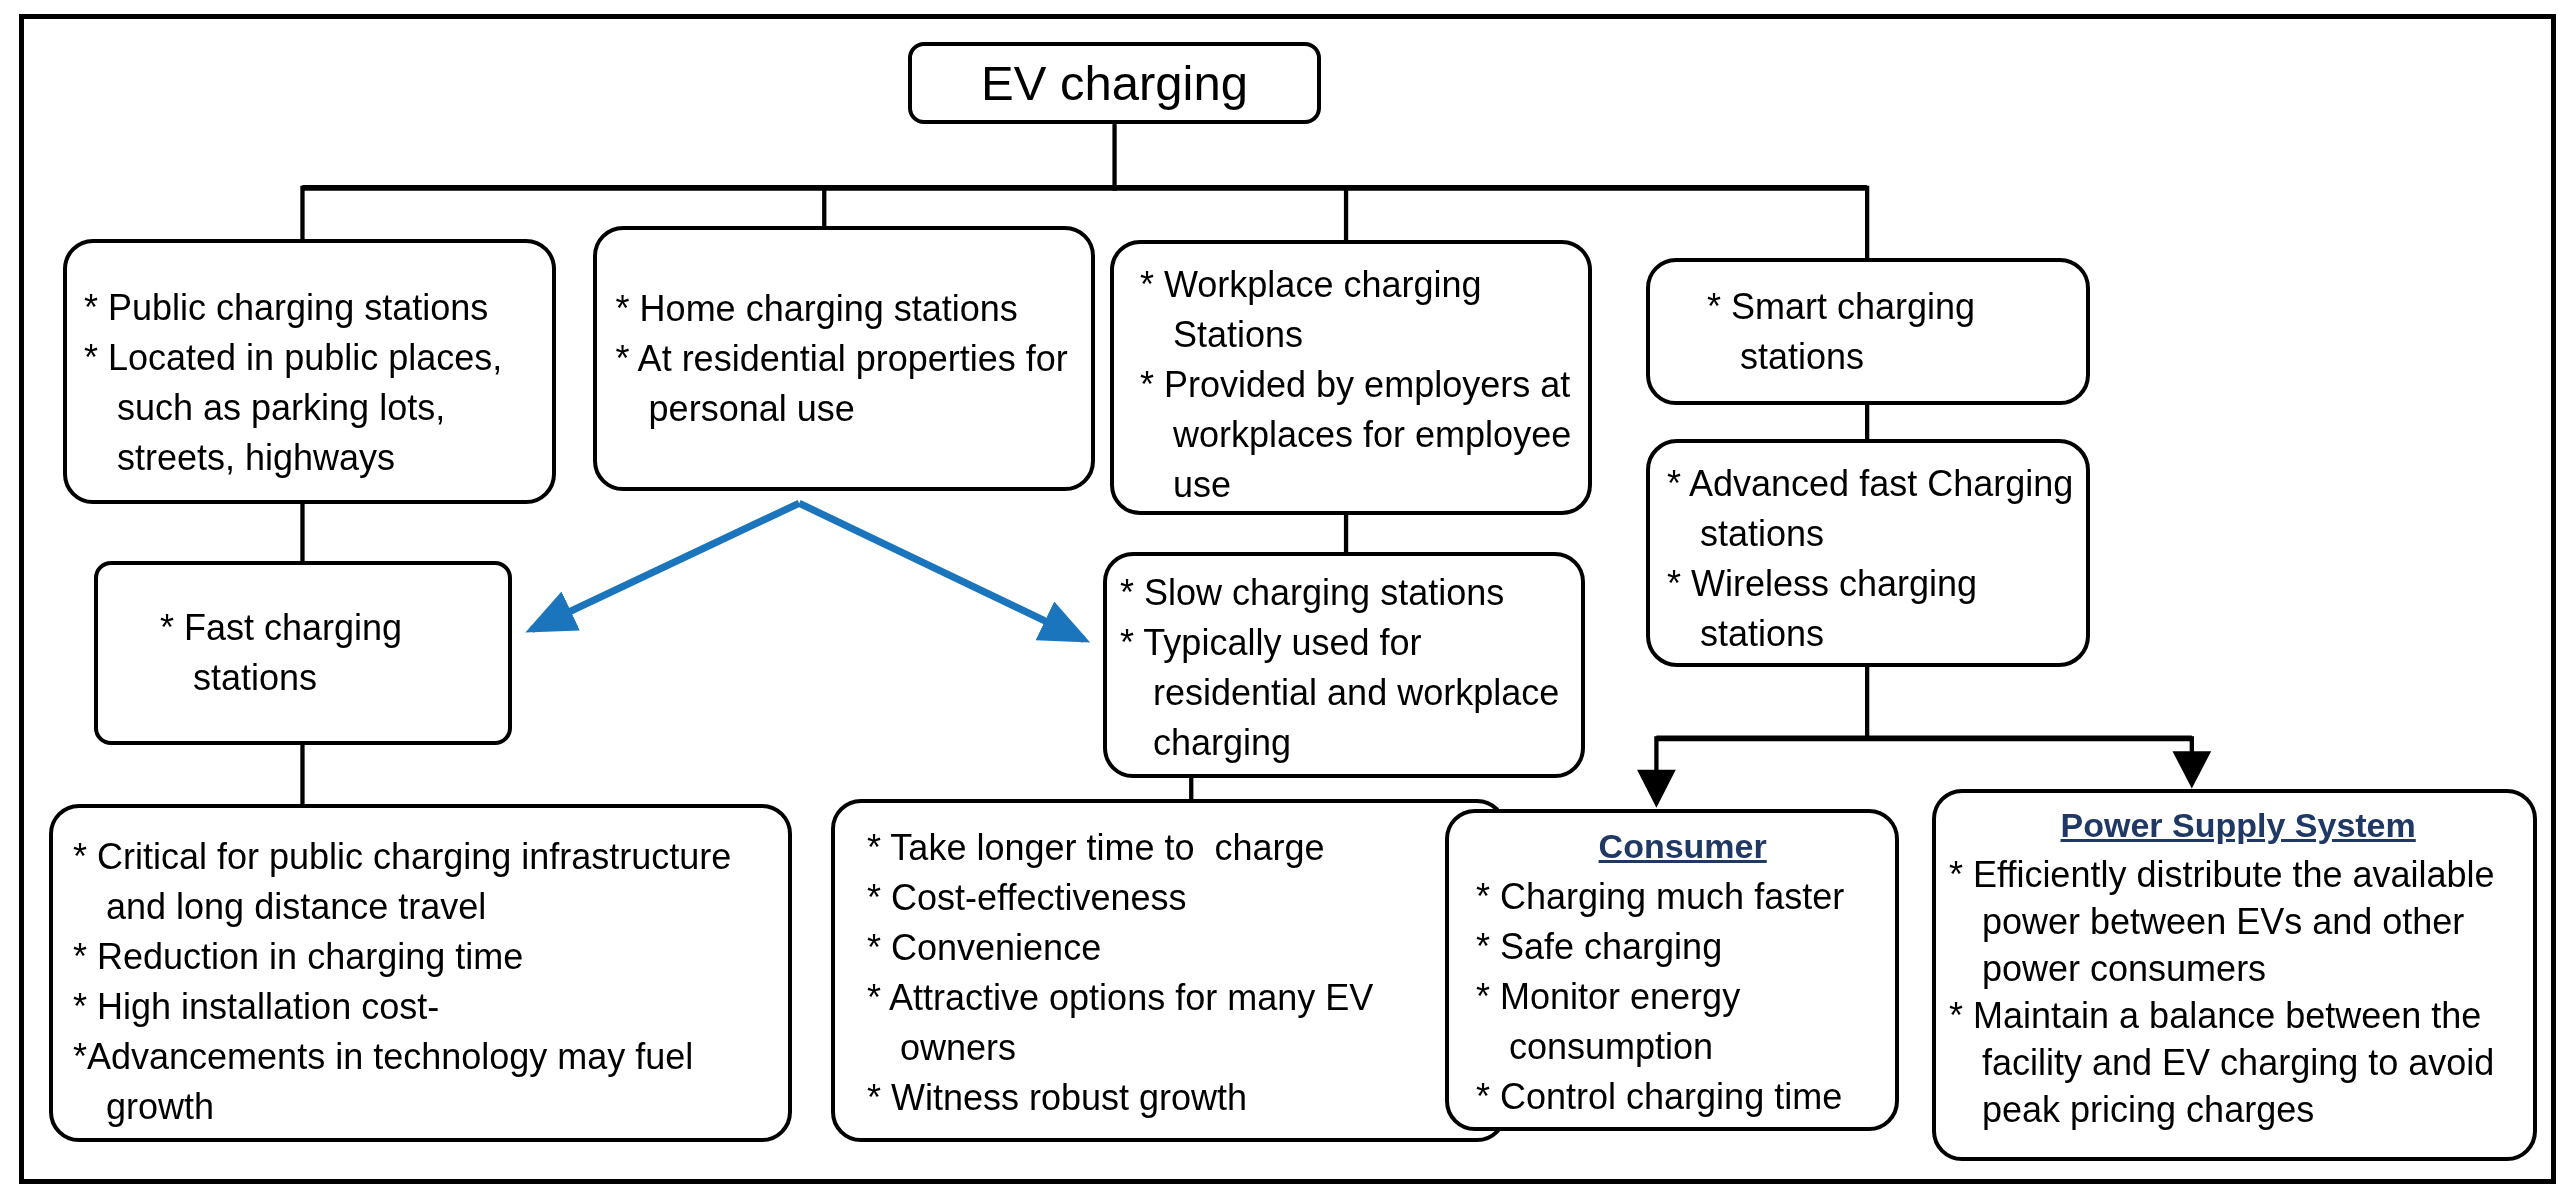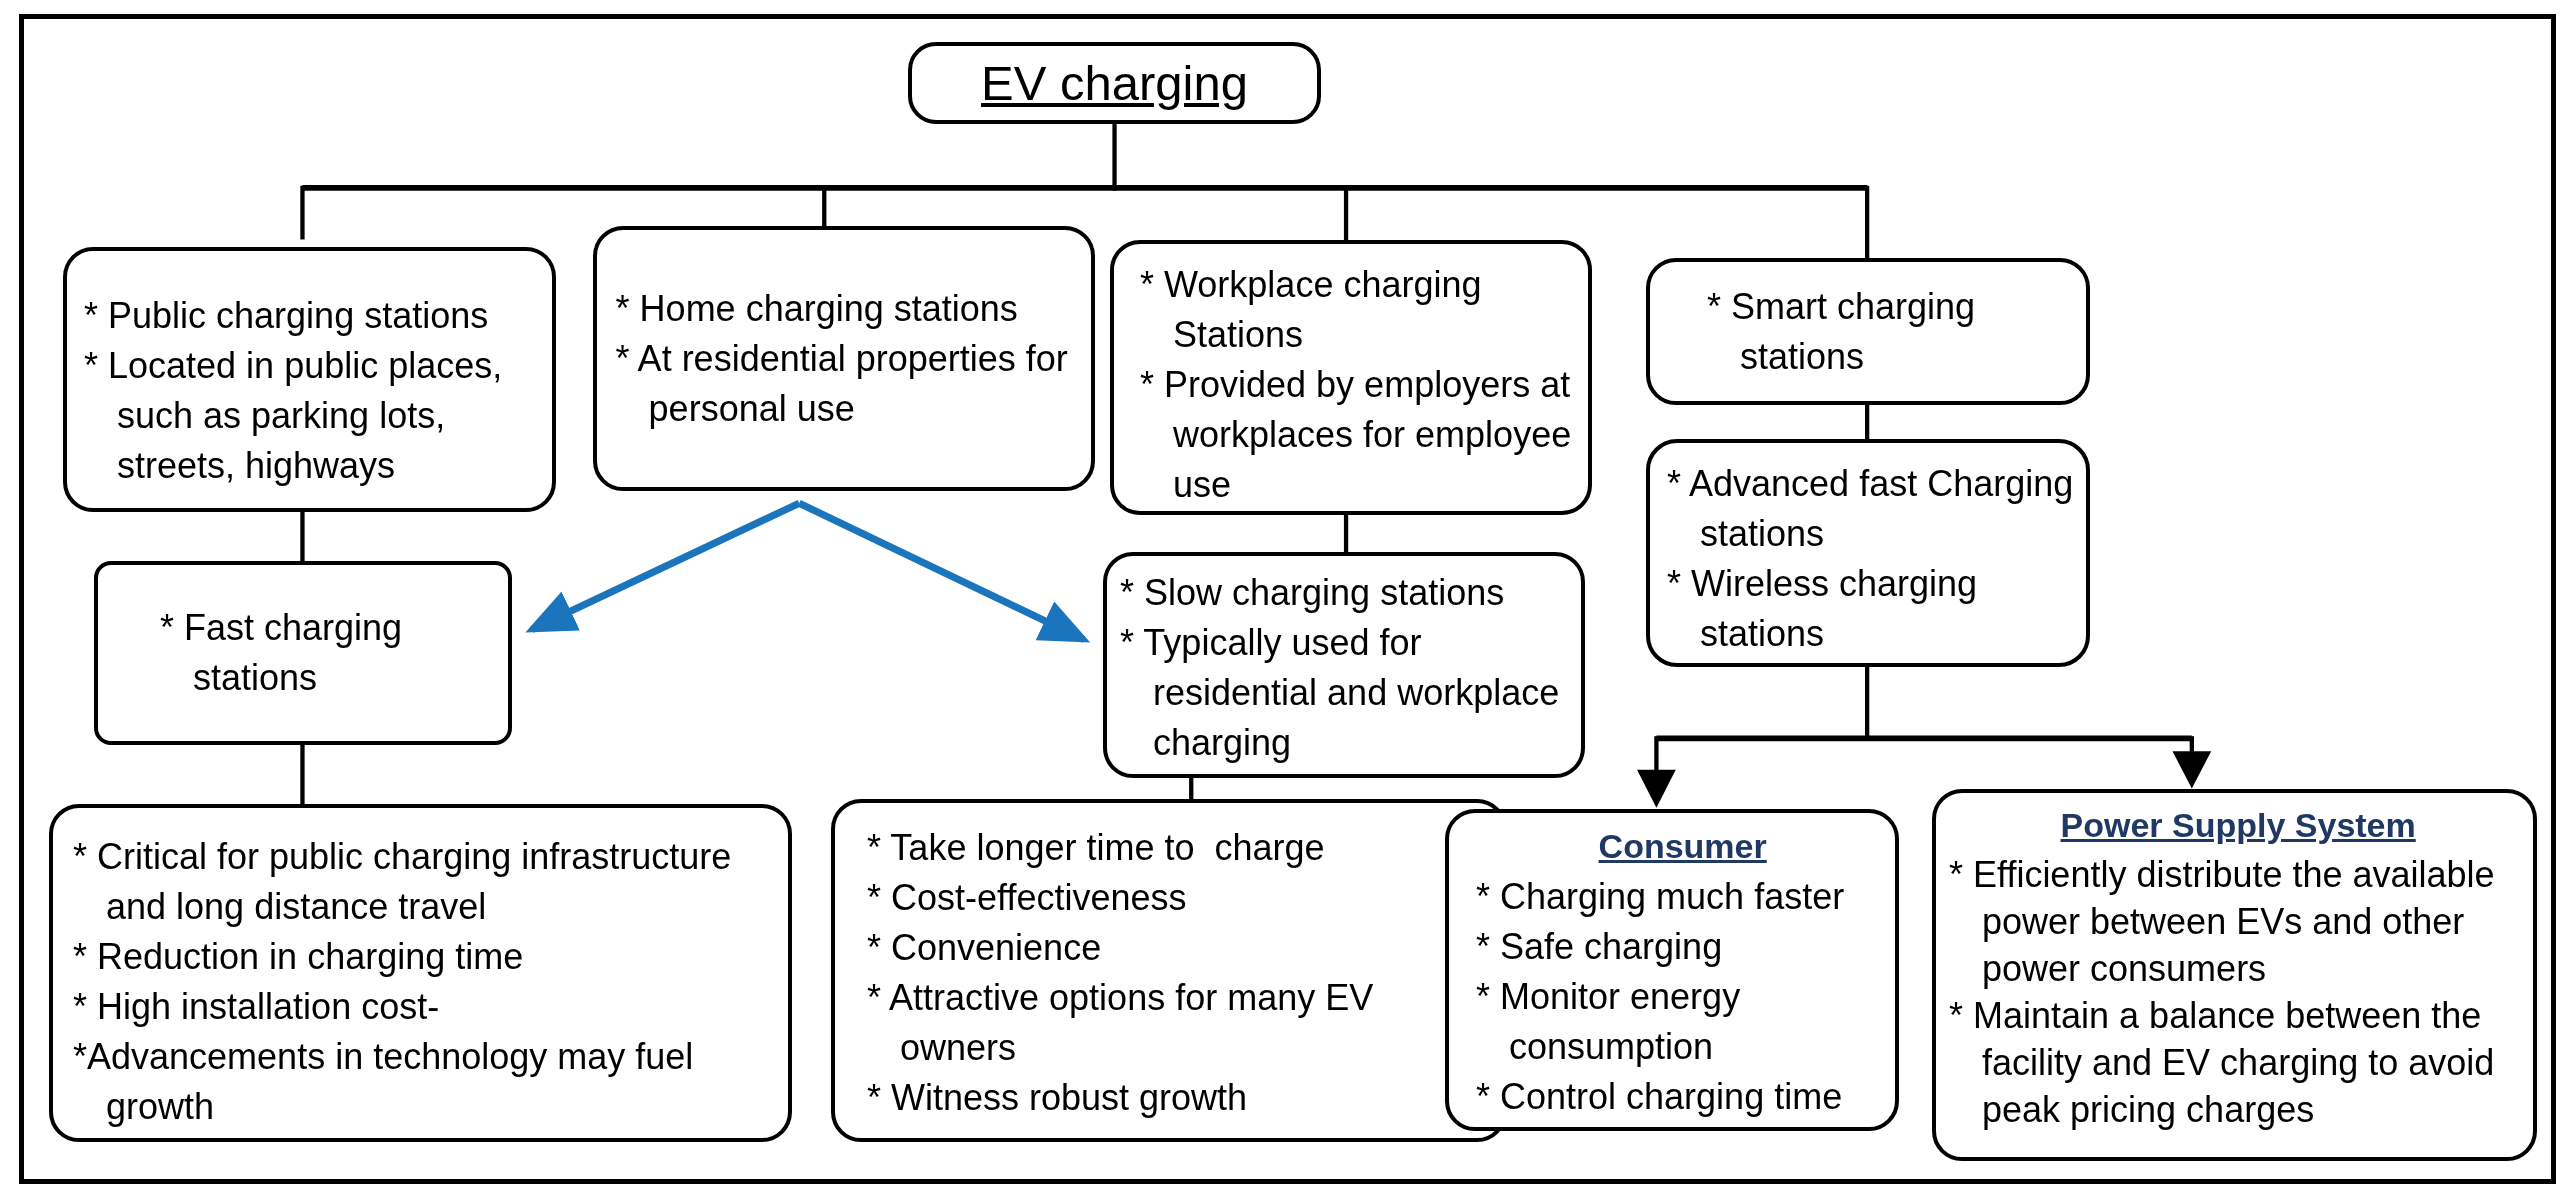--- a/index.html
+++ b/index.html
@@ -37,22 +37,21 @@
   .bullet {
     padding-left: 33px;
     text-indent: -33px;
     white-space: pre-wrap;
   }
   #title-box {
     display: flex;
     align-items: center;
     justify-content: center;
     font-size: 49px;
-    border-radius: 28px;
-    text-decoration: underline;
+    border-radius: 16px;
   }
   .box-heading {
     font-size: 34px;
     font-weight: bold;
     color: var(--heading-navy, #1f3864);
     text-align: center;
     line-height: 52px;
     text-decoration: underline;
   }
   #svg-overlay {
@@ -97,21 +96,21 @@
     <polygon points="3031,1048 3085,1048 3058,1100" fill="#000"></polygon>
 
     <line x1="1115" y1="702" x2="742" y2="878" style="stroke: var(--accent-blue, #1b75bc);" stroke-width="10" marker-end="url(#blue-head)"></line>
     <line x1="1115" y1="702" x2="1512" y2="892" style="stroke: var(--accent-blue, #1b75bc);" stroke-width="10" marker-end="url(#blue-head)"></line>
   </svg>
 
   <div class="box" id="title-box" style="left:908px; top:42px; width:413px; height:82px;">
     <span>EV charging</span>
   </div>
 
-  <div class="box" style="left:63px; top:247px; width:493px; height:265px; padding:40px 8.6px 7.2px 17px;">
+  <div class="box" style="left:63px; top:239px; width:493px; height:265px; padding:40px 8.6px 7.2px 17px;">
     <div class="bullets">
         <div class="bullet">* Public charging stations</div>
         <div class="bullet">* Located in public places, such as parking lots, streets, highways</div>
       </div>
   </div>
 
   <div class="box vcenter" style="left:573px; top:226px; width:502px; height:265px; padding:0 5.7px 0 18.6px;margin-left:20px;">
     <div class="bullets">
         <div class="bullet">* Home charging stations</div>
         <div class="bullet">* At residential properties for personal use</div>

